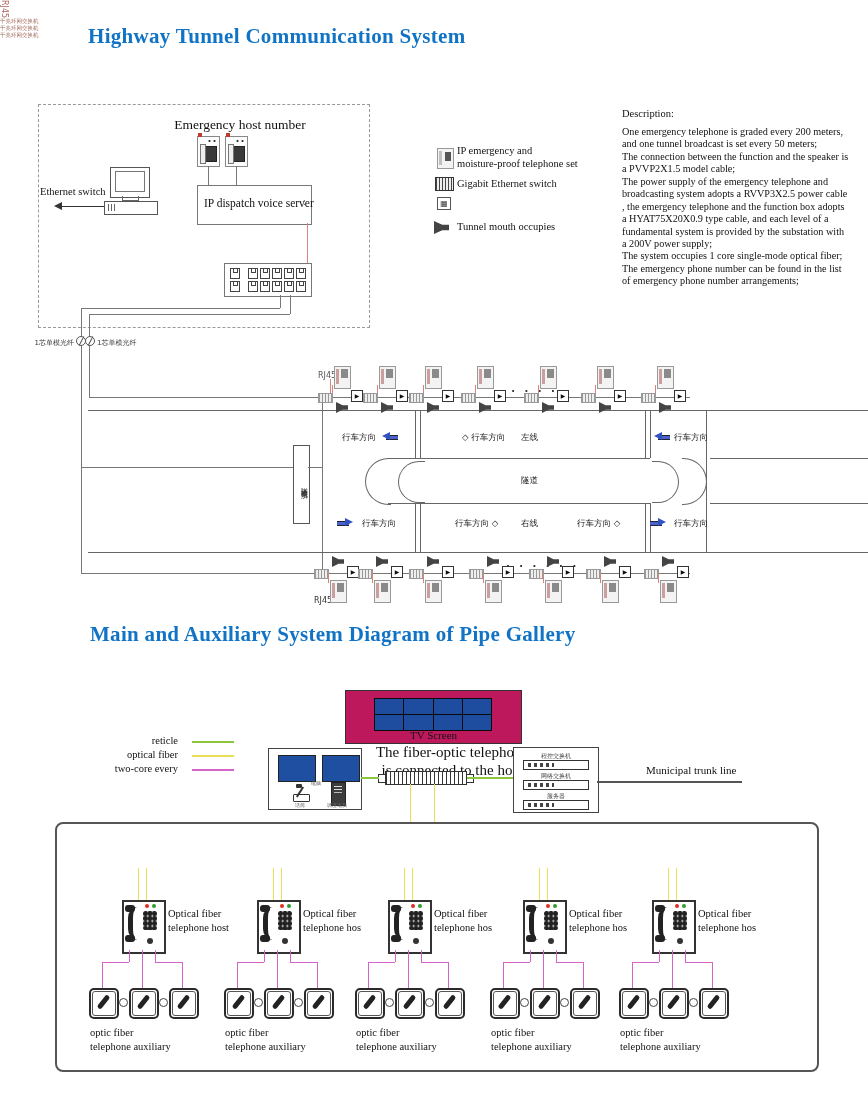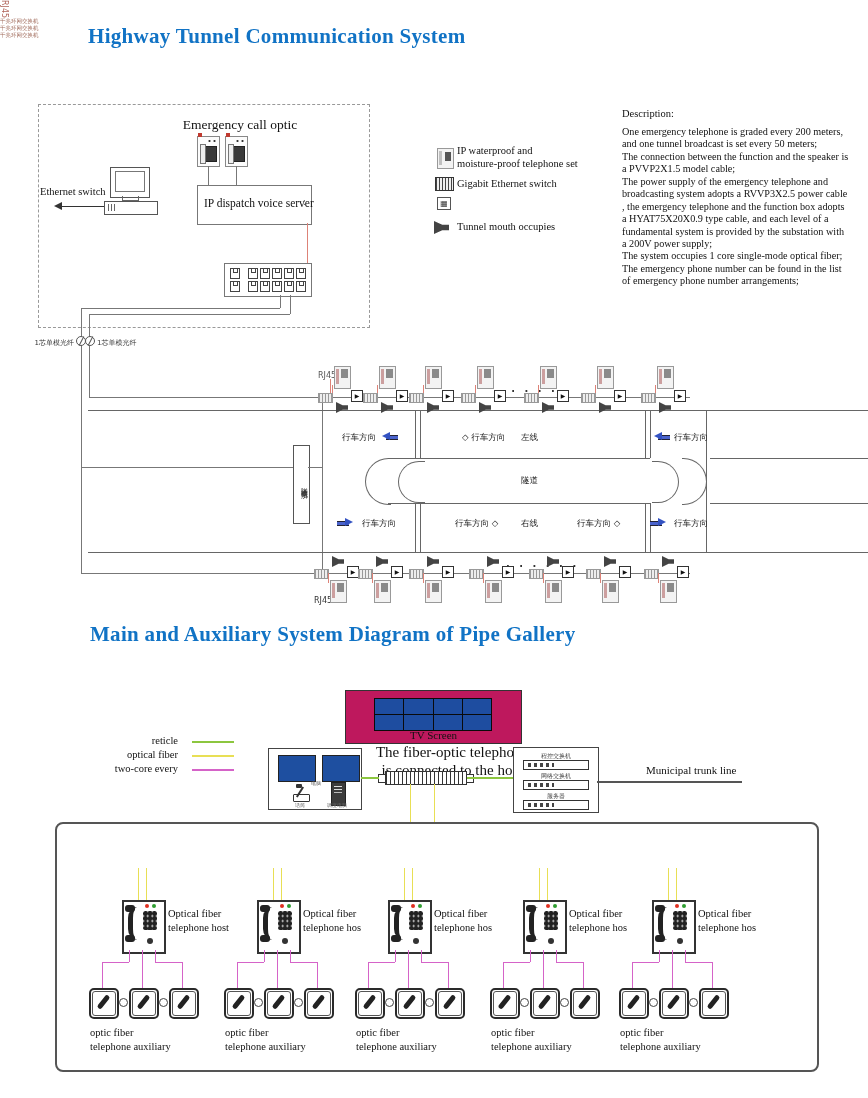--- a/index.html
+++ b/index.html
@@ -133,21 +133,21 @@
 </style>
 </head>
 <body>
 
 <div id="canvas">
 
   <div class="title" style="left:88px;top:24px;">Highway Tunnel Communication System</div>
   <div class="title" style="left:90px;top:622px;">Main and Auxiliary System Diagram of Pipe Gallery</div>
 
   <div class="dashedbox" style="left:38px;top:104px;width:330px;height:222px;"></div>
-  <div class="abs" style="left:130px;top:117px;width:220px;text-align:center;font-size:13.5px;color:#111;">Emergency call optic</div>
+  <div class="abs" style="left:130px;top:117px;width:220px;text-align:center;font-size:13.5px;color:#111;">Emergency host number</div>
 
   <div class="ephone" style="left:197px;top:136px;">
       <span class="dotrow"></span>
       <span class="chip"></span>
     </div>
   <div class="ephone" style="left:225px;top:136px;">
       <span class="dotrow"></span>
       <span class="chip"></span>
     </div>
   <div class="vl" style="left:208px;top:166px;height:19px;"></div>
@@ -194,21 +194,21 @@
   <div class="vl" style="left:290px;top:295px;height:19px;"></div>
   <div class="hl" style="left:89px;top:314px;width:201px;"></div>
   <div class="vl" style="left:89px;top:314px;height:83px;"></div>
 
   <div class="fcirc" style="left:76px;top:336px;"></div>
   <div class="fcirc" style="left:85px;top:336px;"></div>
   <div class="fiberlabel" style="left:28px;top:338px;width:46px;text-align:right;">1芯单模光纤</div>
   <div class="fiberlabel" style="left:97px;top:338px;">1芯单模光纤</div>
 
   <div class="lg-phone" style="left:437px;top:148px;"></div>
-  <div class="abs serif10" style="left:457px;top:145px;width:170px;">IP waterproof and
+  <div class="abs serif10" style="left:457px;top:145px;width:170px;">IP emergency and
 moisture-proof telephone set</div>
   <div class="lg-switch" style="left:435px;top:177px;"></div>
   <div class="abs serif10" style="left:457px;top:178px;width:170px;">Gigabit Ethernet switch</div>
   <div class="lg-amp" style="left:437px;top:197px;">▦</div>
   <div class="lg-spk" style="left:434px;top:221px;"></div>
   <div class="abs serif10" style="left:457px;top:221px;width:170px;">Tunnel mouth occupies</div>
 
   <div class="abs" style="left:622px;top:108px;font-size:10.5px;color:#111;">Description:</div>
   <div class="abs serif10" style="left:622px;top:126px;width:244px;font-size:10.2px;">One emergency telephone is graded every 200 meters,
 and one tunnel broadcast is set every 50 meters;

